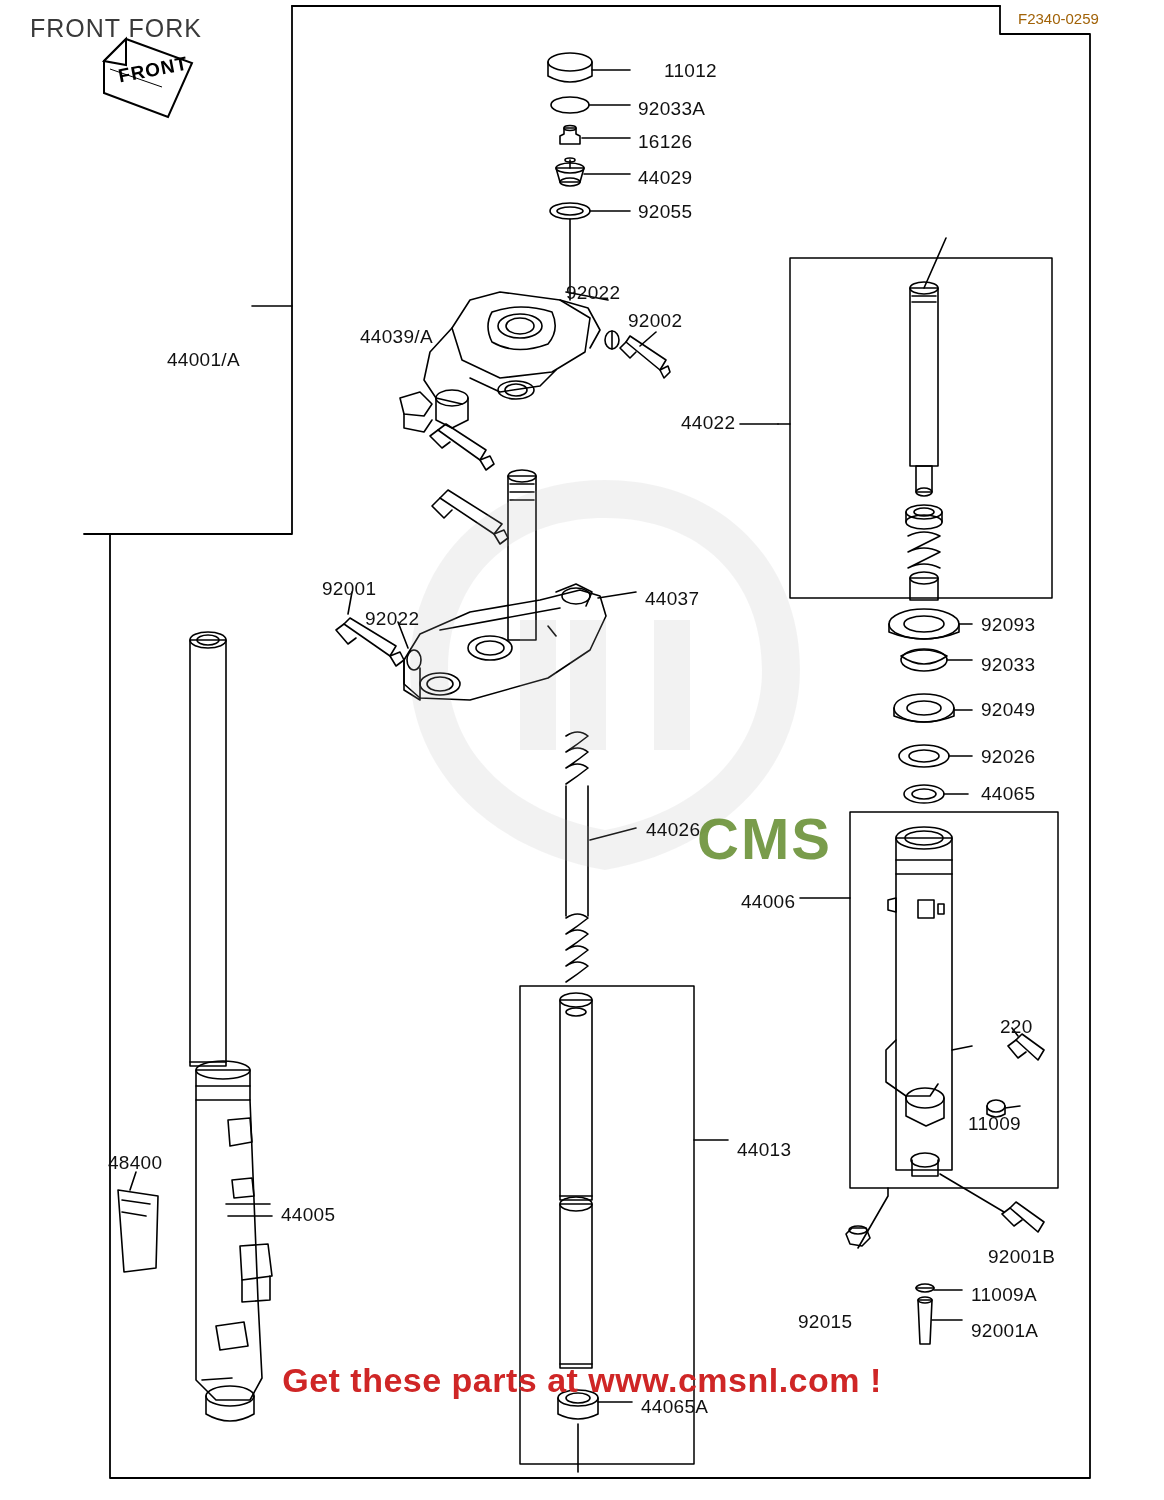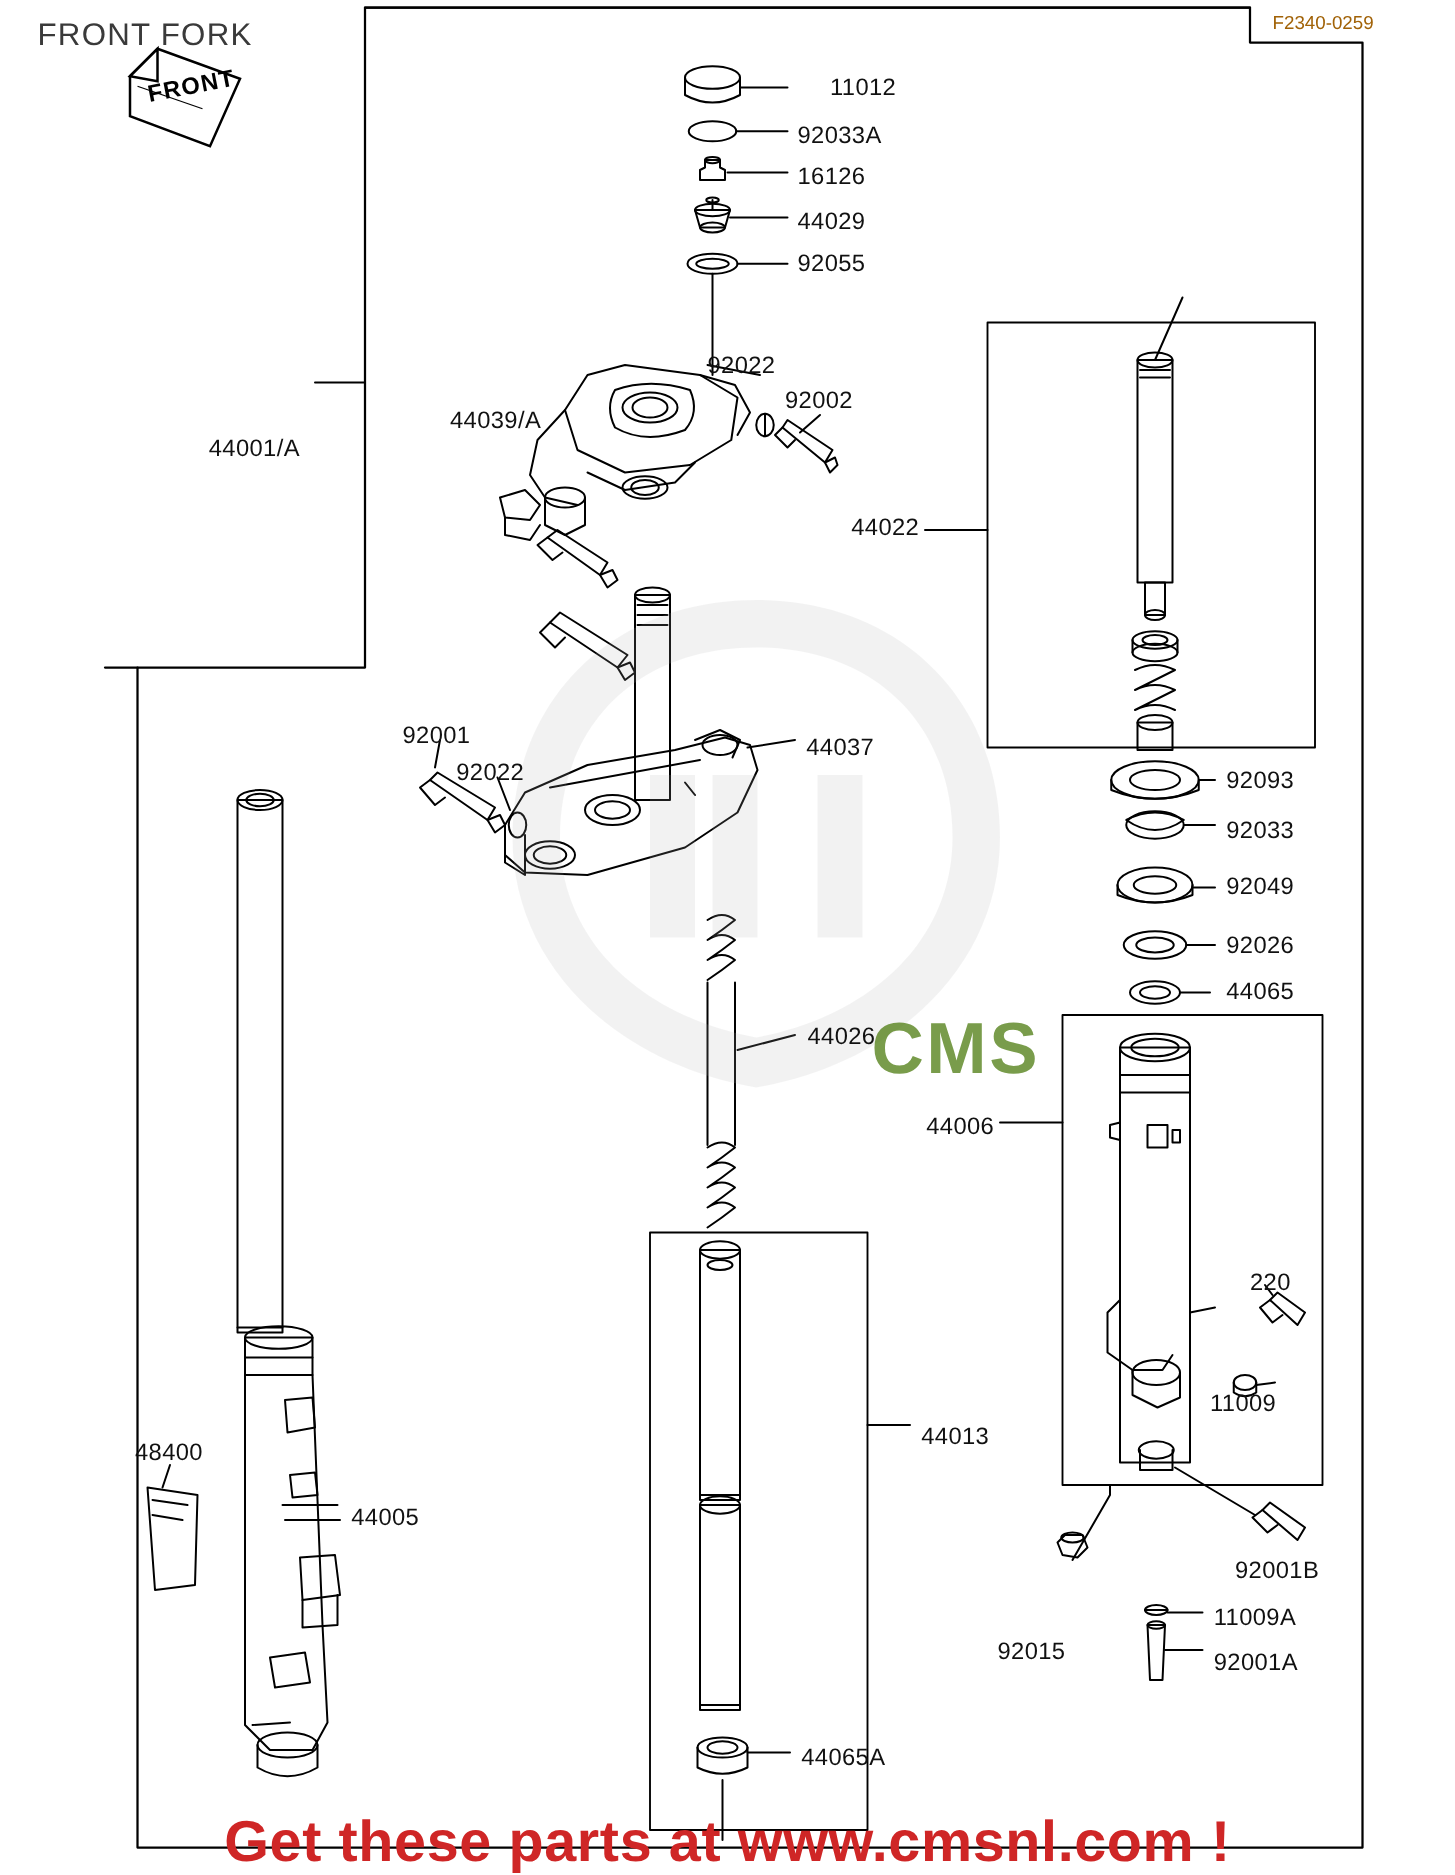--- a/index.html
+++ b/index.html
@@ -38,24 +38,24 @@
     position: absolute;
     left: 1018px;
     top: 10px;
     font-size: 15px;
     color: #a16207;
     white-space: nowrap;
   }
   .footer-text {
     position: absolute;
     left: 0;
-    top: 1446px;
+    top: 1361px;
     width: 1164px;
     text-align: center;
-    font-size: 46px;
+    font-size: 34px;
     color: #cf2626;
     font-weight: bold;
     letter-spacing: 0.5px;
   }
   .callout {
     position: absolute;
     font-size: 19px;
     color: #111;
     white-space: nowrap;
     letter-spacing: 0.3px;

